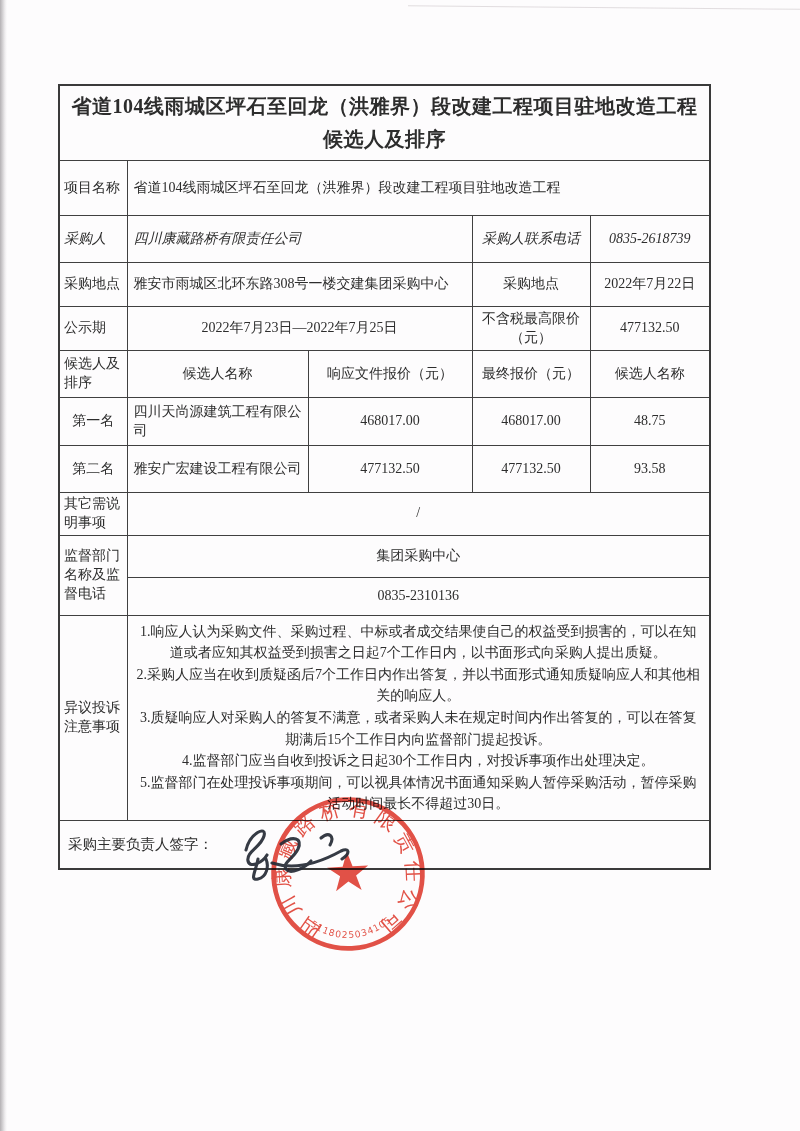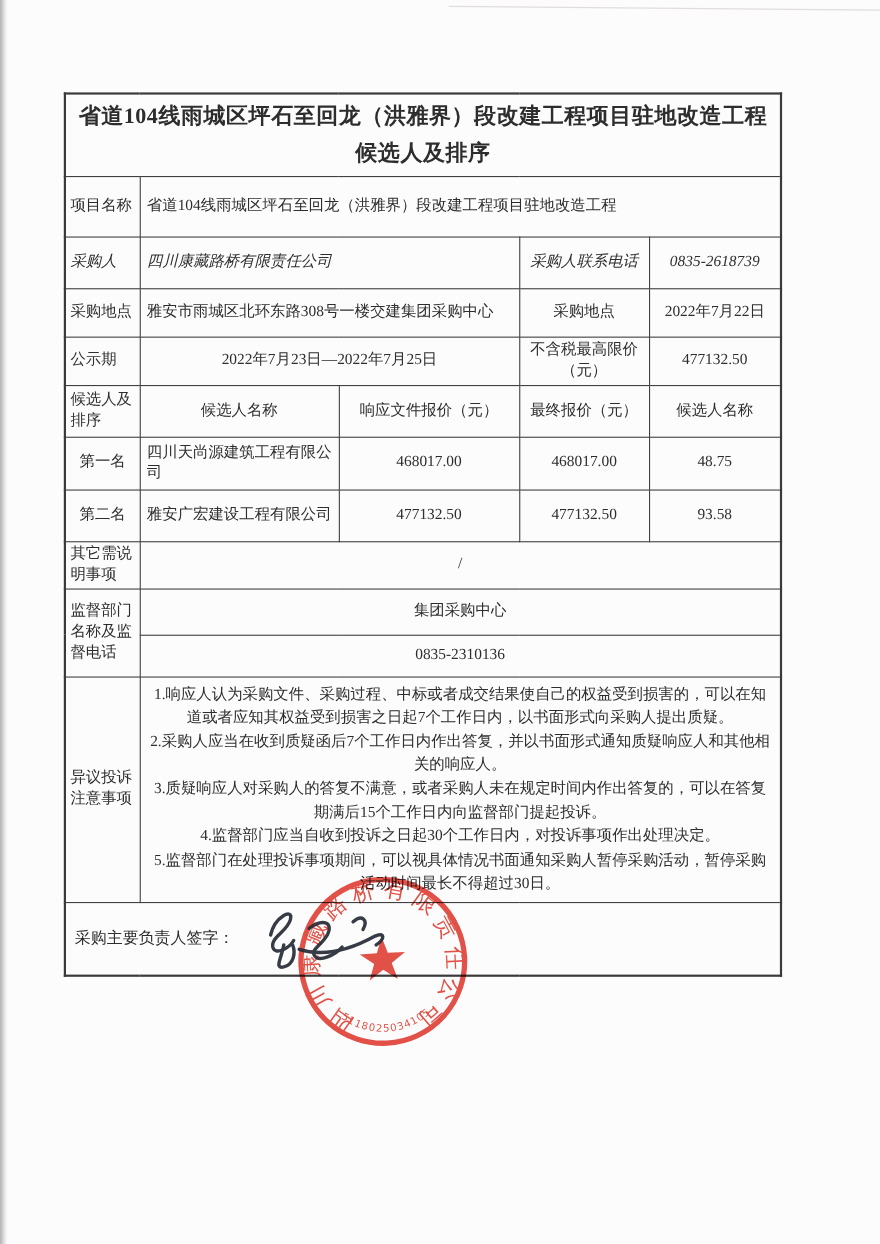--- a/index.html
+++ b/index.html
@@ -41,21 +41,21 @@
   tr.r-purchaser{height:47px;font-style:italic;}
   tr.r-location{height:44px;}
   tr.r-publicity{height:44px;}
   tr.r-chead{height:47px;}
   tr.r-cand1{height:48px;}
   tr.r-cand2{height:47px;}
   tr.r-other{height:38px;padding-left:20px;}
   tr.r-sup1{height:42px;}
   tr.r-sup2{height:38px;}
   tr.r-objection{height:205px;}
-  tr.r-sign{height:67px;padding-left:17px;}
+  tr.r-sign{height:49px;padding-left:17px;}
   td.objection-body{vertical-align:middle;padding:4px 8px;}
   td.objection-body p{margin:0;line-height:1.54;text-align:center;}
   td.sign-cell{font-size:14.5px;padding-left:8px;}
   
   .stamp{
     position:absolute;left:268px;top:794px;width:160px;height:160px;
     transform:rotate(-3deg);opacity:.88;z-index:5;
     mix-blend-mode:multiply;
   }
   .stamp text{fill:var(--stamp-red,#e03a2d);}

